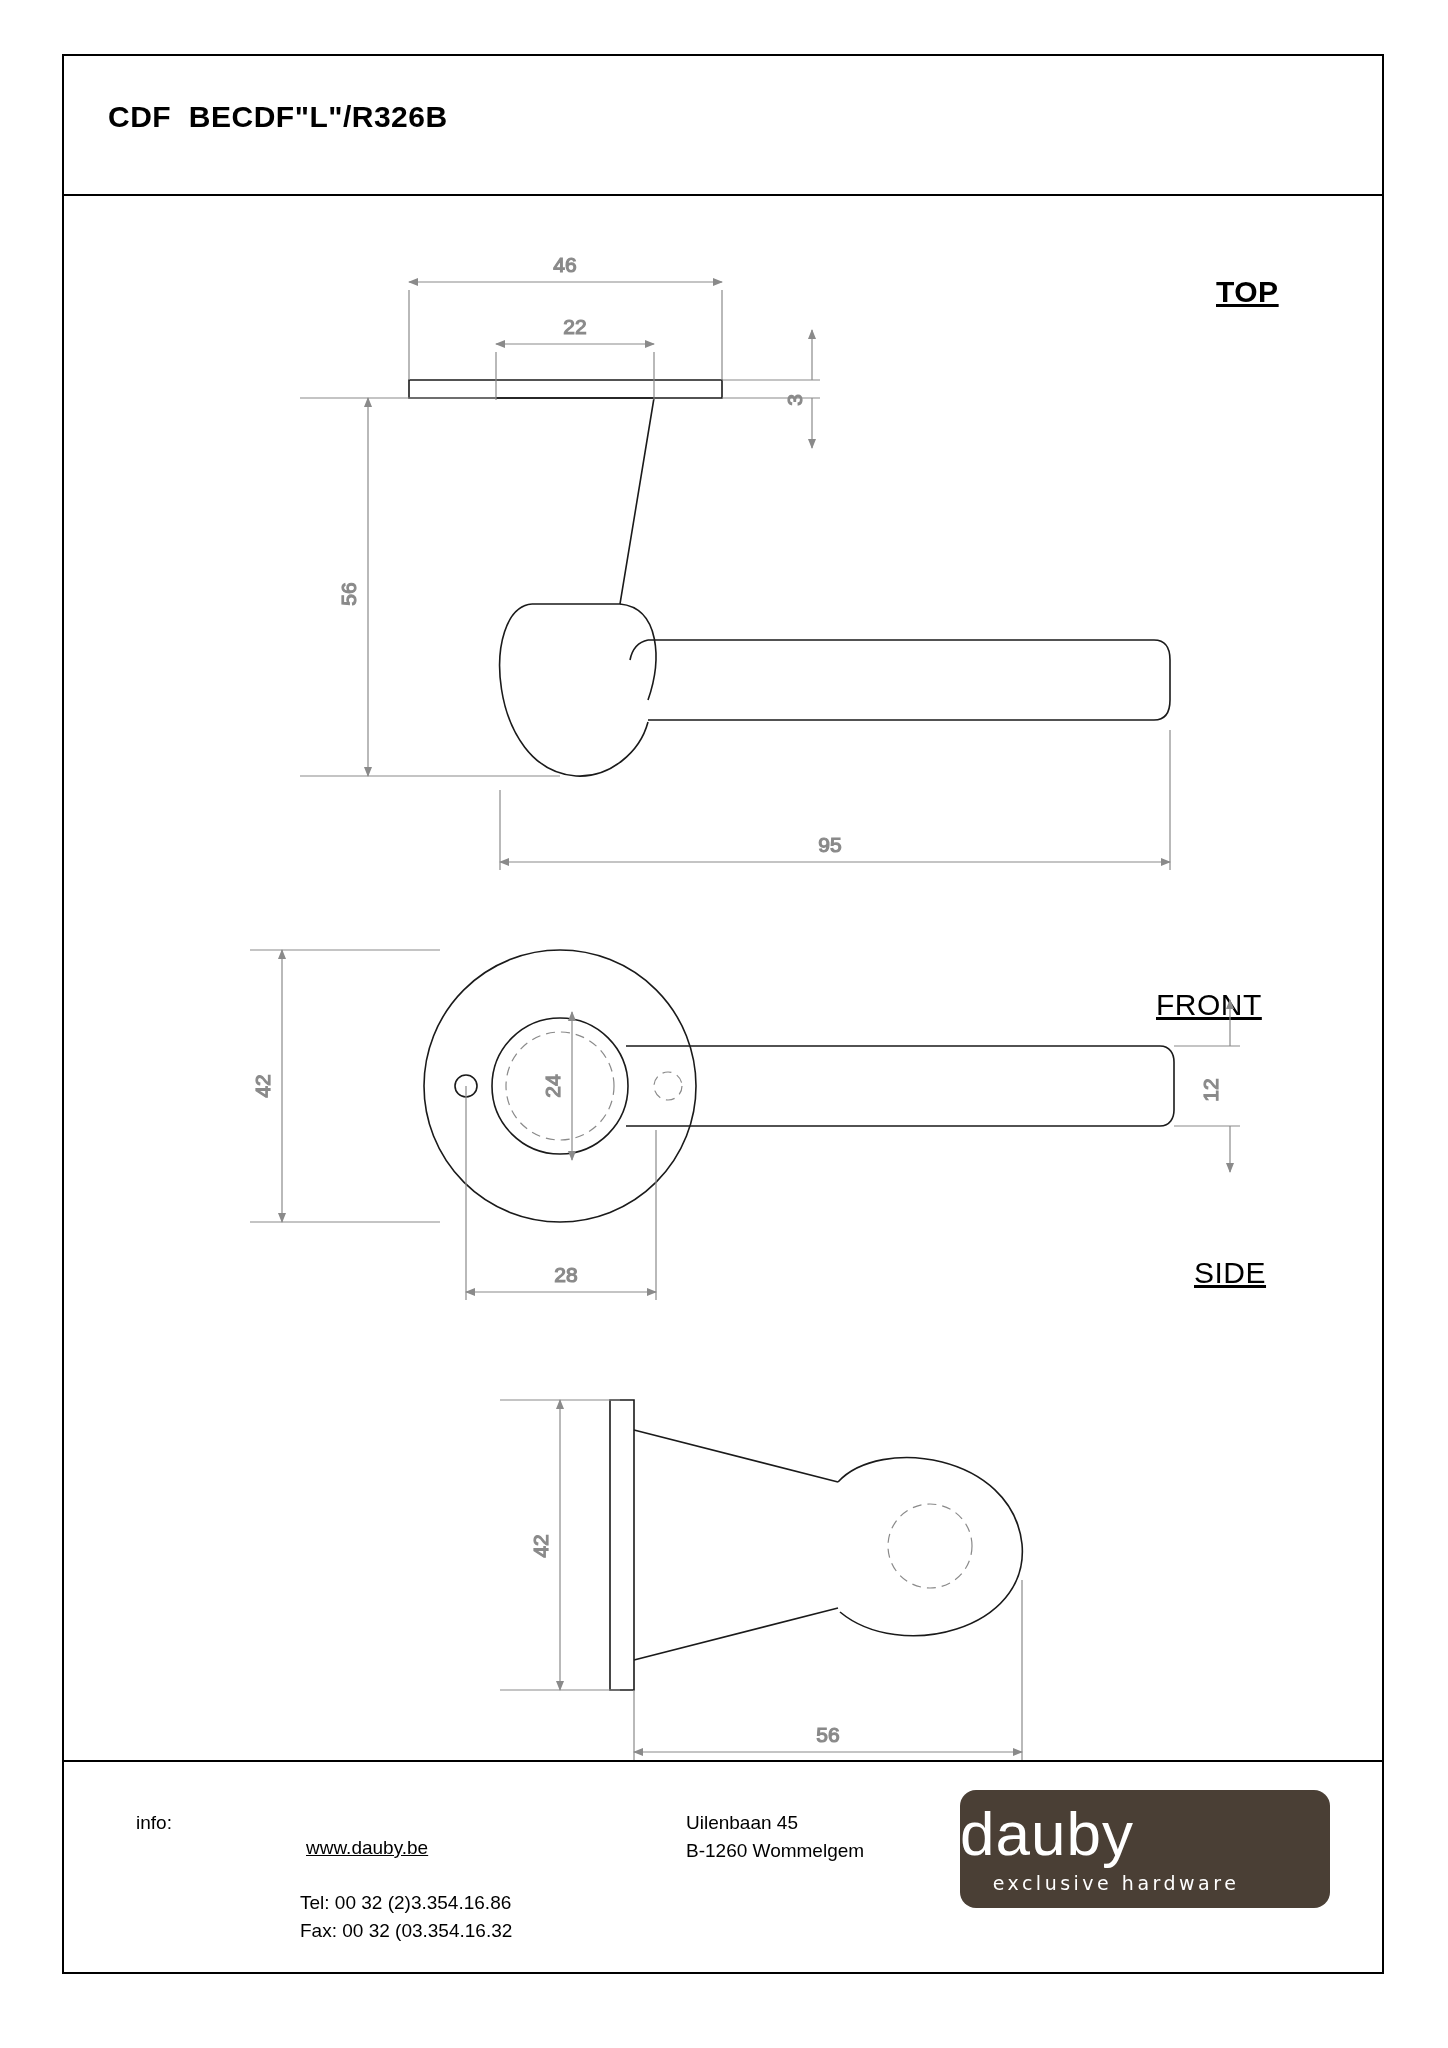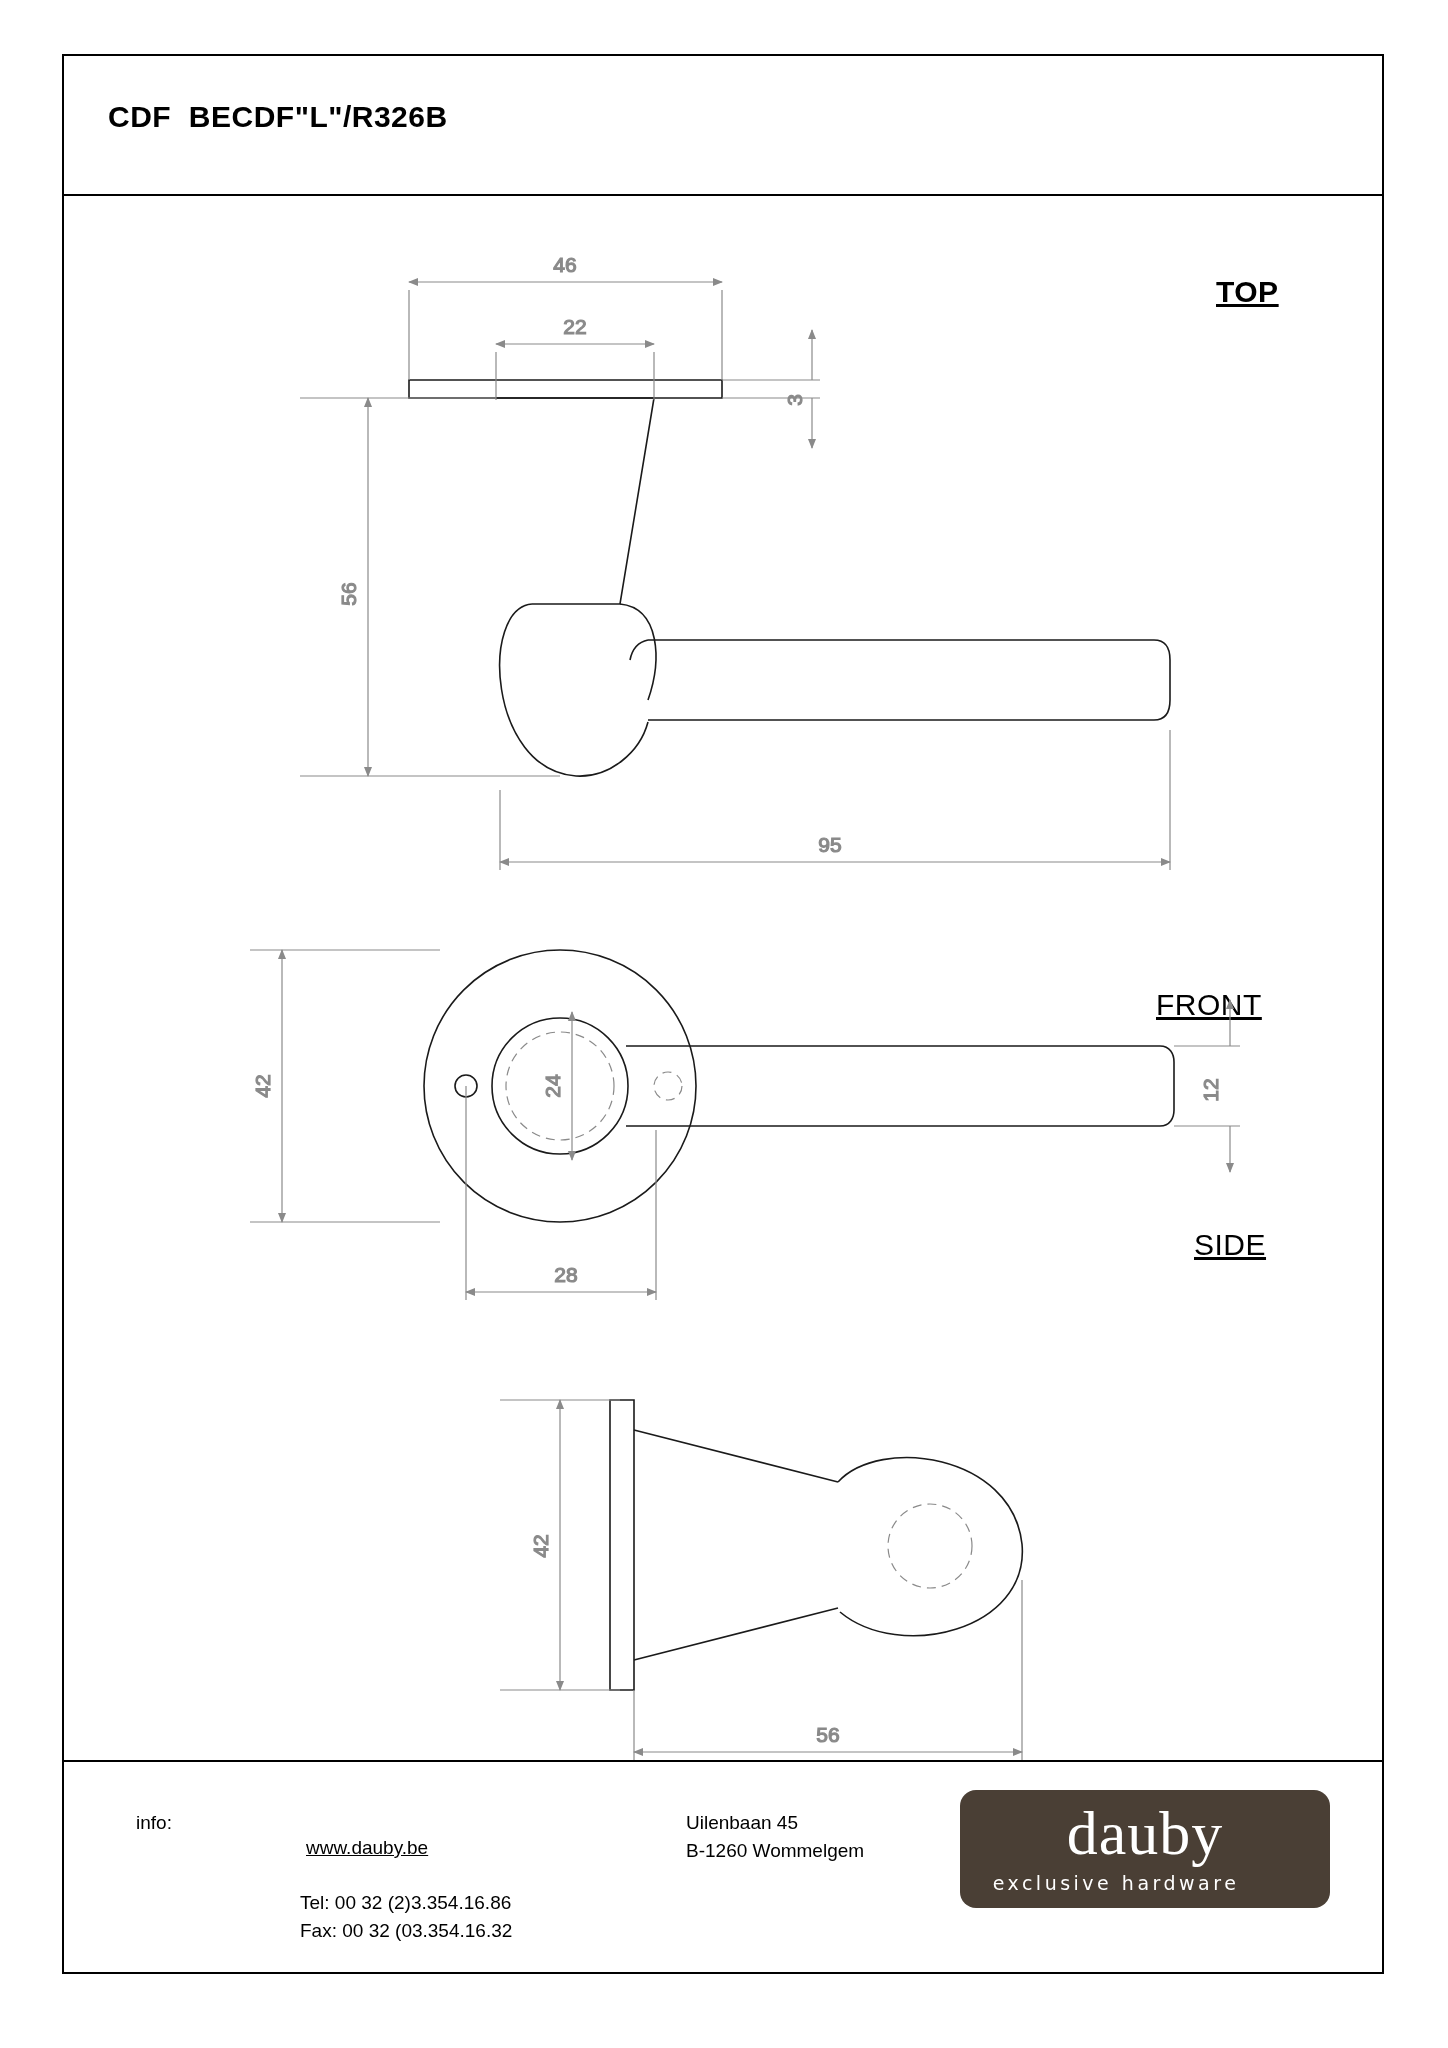--- a/index.html
+++ b/index.html
@@ -83,24 +83,24 @@
     width: 370px;
     height: 118px;
     background: #4a3f35;
     border-radius: 16px;
   }
   .logo-word {
     position: absolute;
     left: 0;
     top: 8px;
     width: 370px;
-    text-align: center;
+    text-align: left;
     color: #ffffff;
     font-size: 62px;
-    font-family: Liberation Serif, serif;
+    font-family: Liberation Sans, sans-serif;
     letter-spacing: 1px;
   }
   .logo-sub {
     position: absolute;
     left: 0;
     top: 82px;
     width: 312px;
     text-align: center;
     color: #ffffff;
     font-size: 19px;
@@ -116,21 +116,21 @@
   <div class="title-bar">
     <div class="title-text">CDF  BECDF"L"/R326B</div>
   </div>
 
   <div class="footer-bar"></div>
 
 </div>
 
 <div class="view-label" style="left:1216px; top:275px;font-weight:bold;">TOP</div>
 <div class="view-label" style="left:1156px; top:988px;">FRONT</div>
-<div class="view-label" style="left:1194px; top:1228px;">SIDE</div>
+<div class="view-label" style="left:1194px; top:1256px;">SIDE</div>
 
 <div class="f-label" style="left:108px; top:1812px;">info:</div>
 <div class="f-label" style="left:278px; top:1837px;text-decoration:underline;">www.dauby.be</div>
 <div class="f-label" style="left:272px; top:1892px;">Tel: 00 32 (2)3.354.16.86</div>
 <div class="f-label" style="left:272px; top:1920px;text-align:center;">Fax: 00 32 (03.354.16.32</div>
 <div class="f-label" style="left:658px; top:1812px;">Uilenbaan 45</div>
 <div class="f-label" style="left:658px; top:1840px;">B-1260 Wommelgem</div>
 
 <div class="logo">
   <div class="logo-word">dauby</div>

